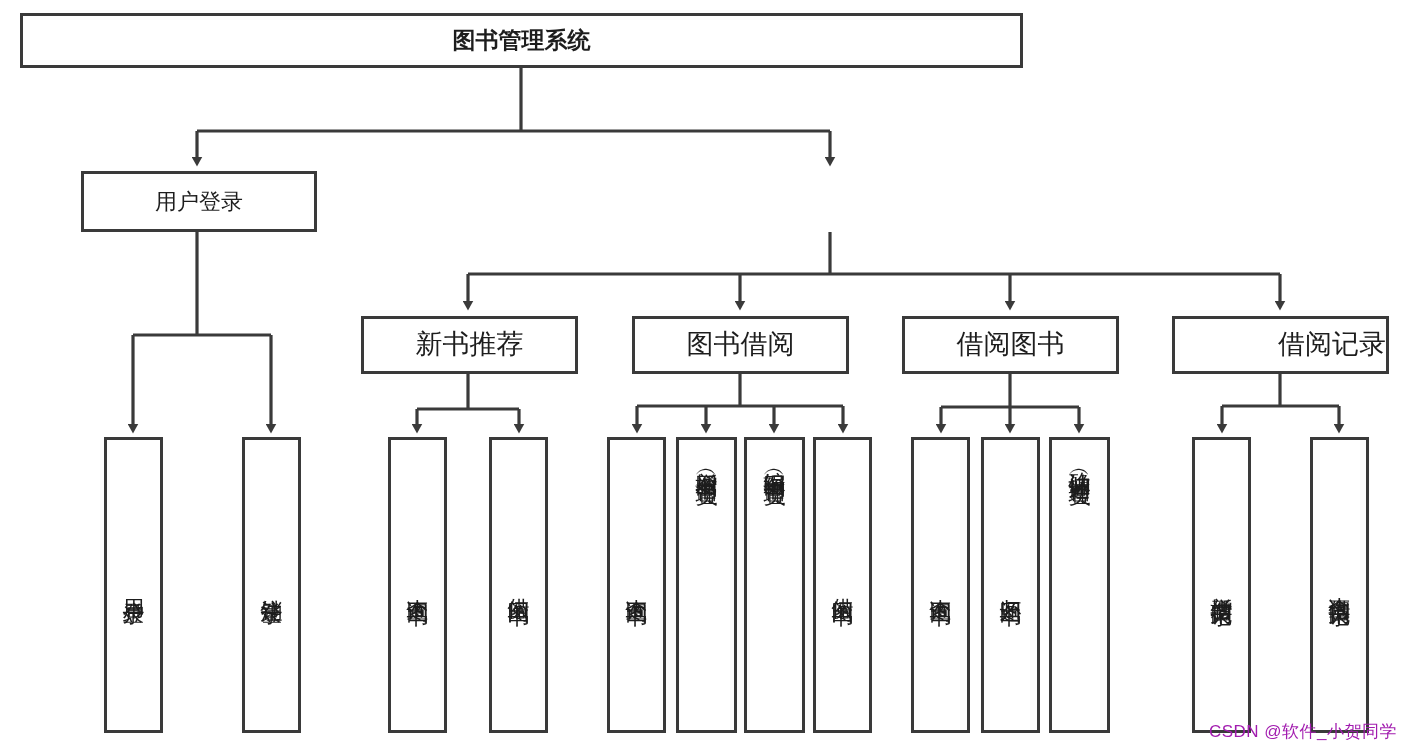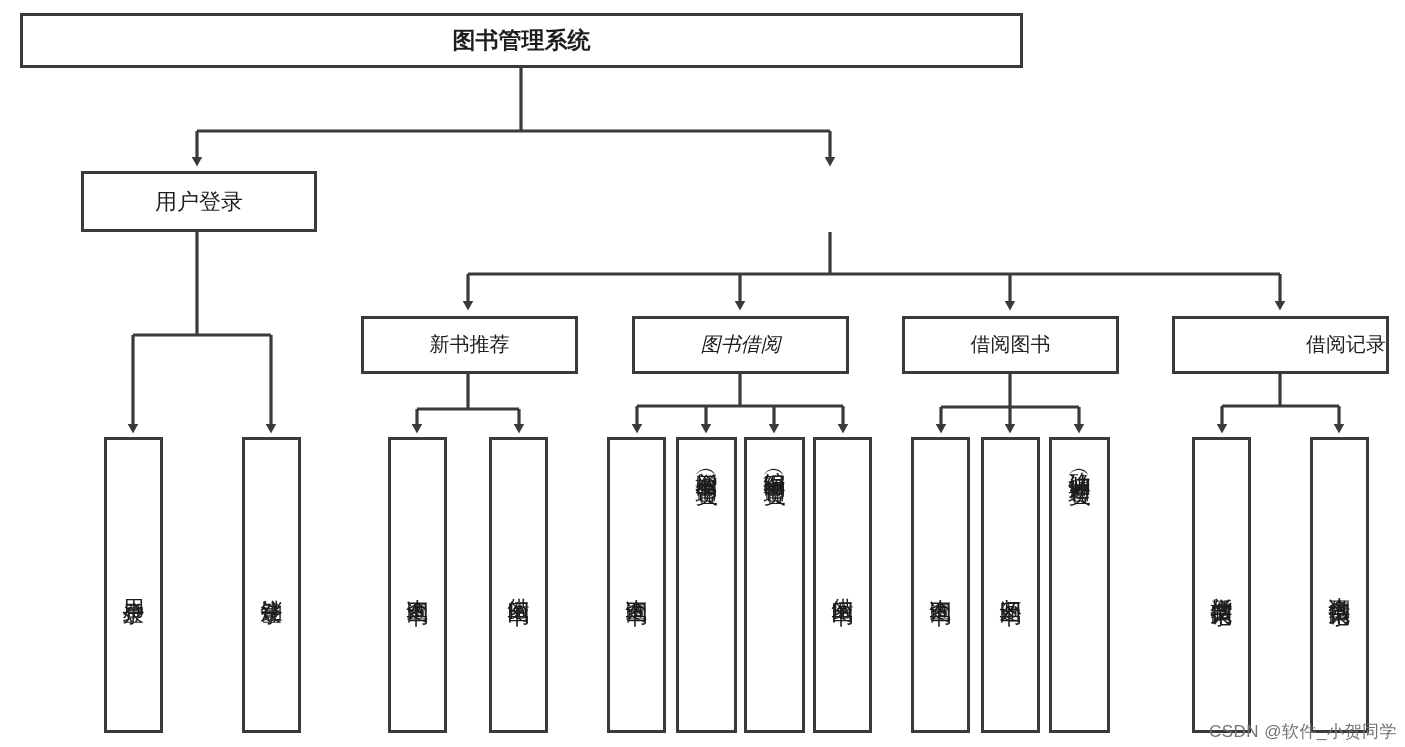--- a/index.html
+++ b/index.html
@@ -36,21 +36,21 @@
     color: #1d1d1d;
   }
   .node .label {
     display: block;
     text-align: center;
     line-height: 1.18;
     white-space: nowrap;
   }
   .node.root .label { font-size: 23px; font-weight: bold; }
   .node.lvl1 .label { font-size: 22px; }
-  .node.lvl2 .label { font-size: 20px; }
+  .node.lvl2 .label { font-size: 27px; }
   .node.leaf {
     align-items: flex-start;
     justify-content: center;
     padding-top: 14px;
   }
   .node.leaf .label {
     writing-mode: vertical-rl;
     text-orientation: upright;
     font-size: 22px;
     letter-spacing: 2px;
@@ -58,21 +58,21 @@
   }
   .node.leaf.center-v {
     align-items: center;
     padding-top: 0;
   }
   .watermark {
     position: absolute;
     right: 8px;
     bottom: 4px;
     font-size: 17px;
-    color: #737373;
+    color: #a21caf;
     letter-spacing: 0.5px;
     white-space: nowrap;
   }
 </style>
 </head>
 <body>
 
 <div id="canvas">
 
   <svg class="wires" viewBox="0 0 1405 747">
@@ -132,21 +132,21 @@
     <span class="label">图书管理系统</span>
   </div>
 
   <div class="node lvl1" style="left:81px; top:171px; width:236px; height:61px;">
     <span class="label">用户登录</span>
   </div>
 
   <div class="node lvl2" style="left:361px; top:316px; width:217px; height:58px;">
     <span class="label">新书推荐</span>
   </div>
-  <div class="node lvl2" style="left:632px; top:316px; width:217px; height:58px;font-style:italic;">
+  <div class="node lvl2" style="left:632px; top:316px; width:217px; height:58px;">
     <span class="label">图书借阅</span>
   </div>
   <div class="node lvl2" style="left:902px; top:316px; width:217px; height:58px;">
     <span class="label">借阅图书</span>
   </div>
   <div class="node lvl2" style="left:1172px; top:316px; width:217px; height:58px;justify-content:flex-end;">
     <span class="label">借阅记录</span>
   </div>
 
   <div class="node leaf center-v" style="left:104px; top:437px; width:59px; height:296px;">

